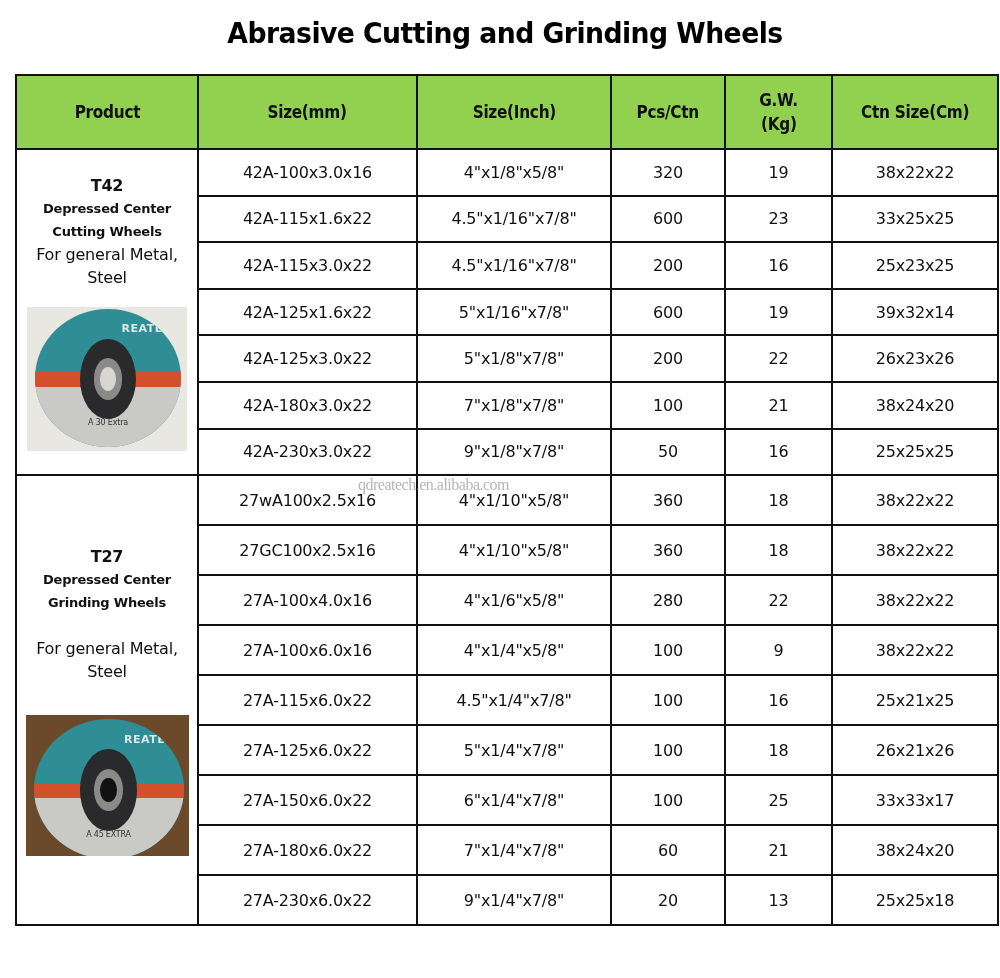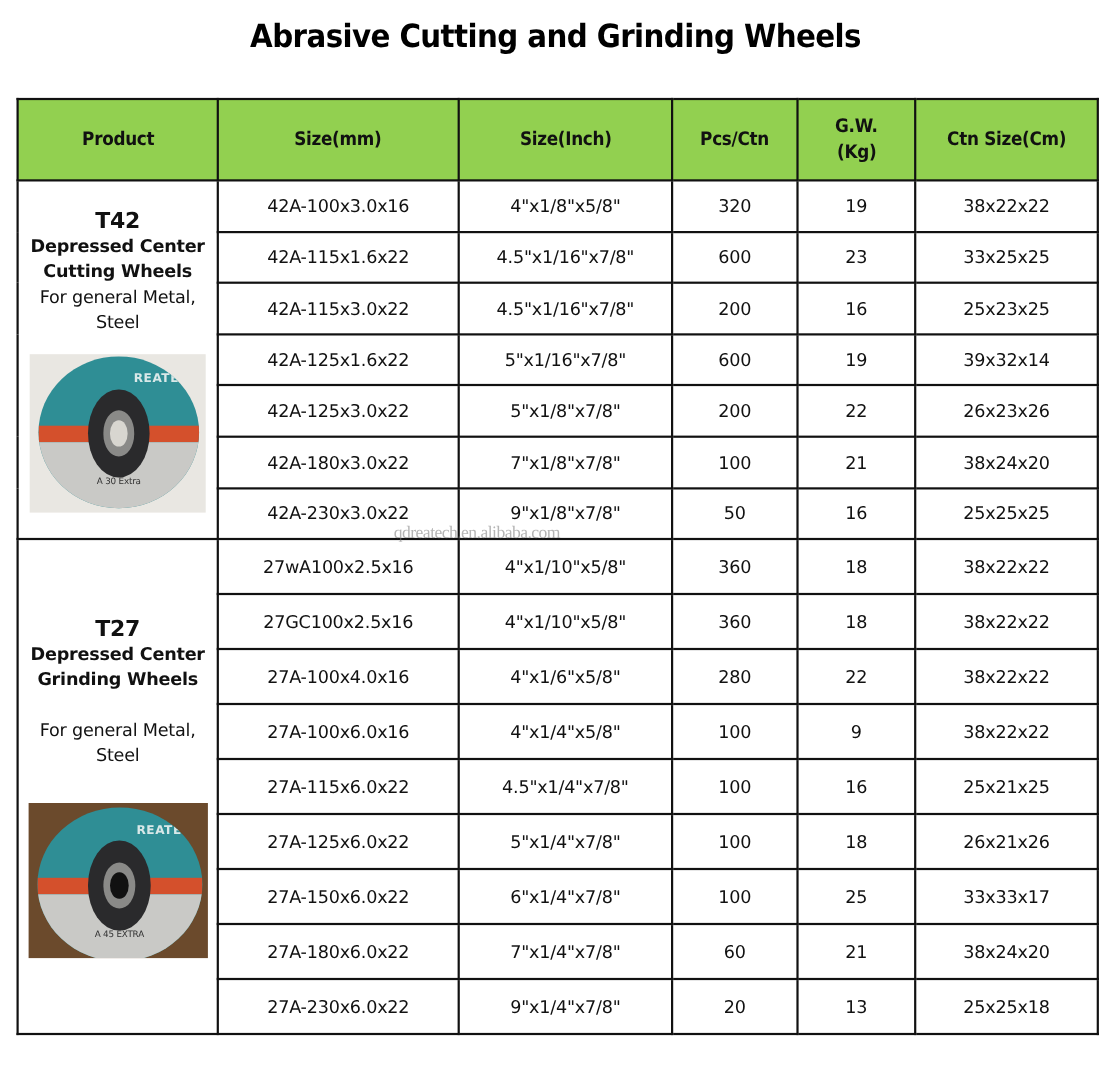--- a/index.html
+++ b/index.html
@@ -1,27 +1,27 @@
 <!DOCTYPE html>
 <html><head>
 <meta charset="utf-8">
 <style>
   html, body { margin: 0; padding: 0; background: #ffffff; }
   body { width: 1000px; height: 978px; position: relative; overflow: hidden; font-family: "DejaVu Sans", sans-serif; color: #111; }
   .title { position: absolute; left: 0; top: 16px; width: 1010px; text-align: center; font-family: "DejaVu Sans", sans-serif; font-weight: bold; font-size: 29px; letter-spacing: -0.6px; transform: scaleX(0.92); transform-origin: center; color: #000; }
-  table.spec { position: absolute; left: 15px; top: 89px; border-collapse: collapse; table-layout: fixed; width: 982px; }
+  table.spec { position: absolute; left: 15px; top: 74px; border-collapse: collapse; table-layout: fixed; width: 982px; }
   table.spec th, table.spec td { border: 2px solid #111; text-align: center; vertical-align: middle; padding: 0; }
   table.spec th { background: #92d050; font-weight: bold; font-size: 17px; height: 72px; line-height: 24px; letter-spacing: -0.3px; }
   table.spec th span { display: inline-block; transform: scaleX(0.9); }
   table.spec td { font-size: 16px; letter-spacing: -0.2px; }
   tr.r42 td { height: 44.6px; }
   tr.r27 td { height: 48px; }
   td.product { vertical-align: top; padding-top: 2px; }
-  .p-code { font-weight: bold; font-size: 20px; line-height: 23px; display: block; }
-  .p-name { font-weight: bold; font-size: 16px; line-height: 23px; display: block; }
+  .p-code { font-weight: bold; font-size: 16px; line-height: 23px; display: block; }
+  .p-name { font-weight: bold; font-size: 13px; line-height: 23px; display: block; }
   .p-use { font-size: 16px; line-height: 23px; display: block; }
   .gap { height: 23px; }
   .wheel-photo { margin: 0 auto; position: relative; overflow: hidden; }
   .photo1 { width: 160px; height: 144px; margin-top: 18px; background: #e9e7e2; }
   .photo2 { width: 163px; height: 141px; margin-top: 32px; background: #6b4a2c; }
   .disc { position: absolute; border-radius: 50%; background: #2f8e95; overflow: hidden; }
   .photo1 .disc { left: 8px; top: 2px; width: 146px; height: 138px; }
   .photo2 .disc { left: 8px; top: 4px; width: 150px; height: 140px; }
   .band-red { position: absolute; left: 0; right: 0; top: 46%; height: 11%; background: #d4502c; }
   .band-grey { position: absolute; left: 0; right: 0; top: 57%; bottom: 0; background: #c9c9c6; }

